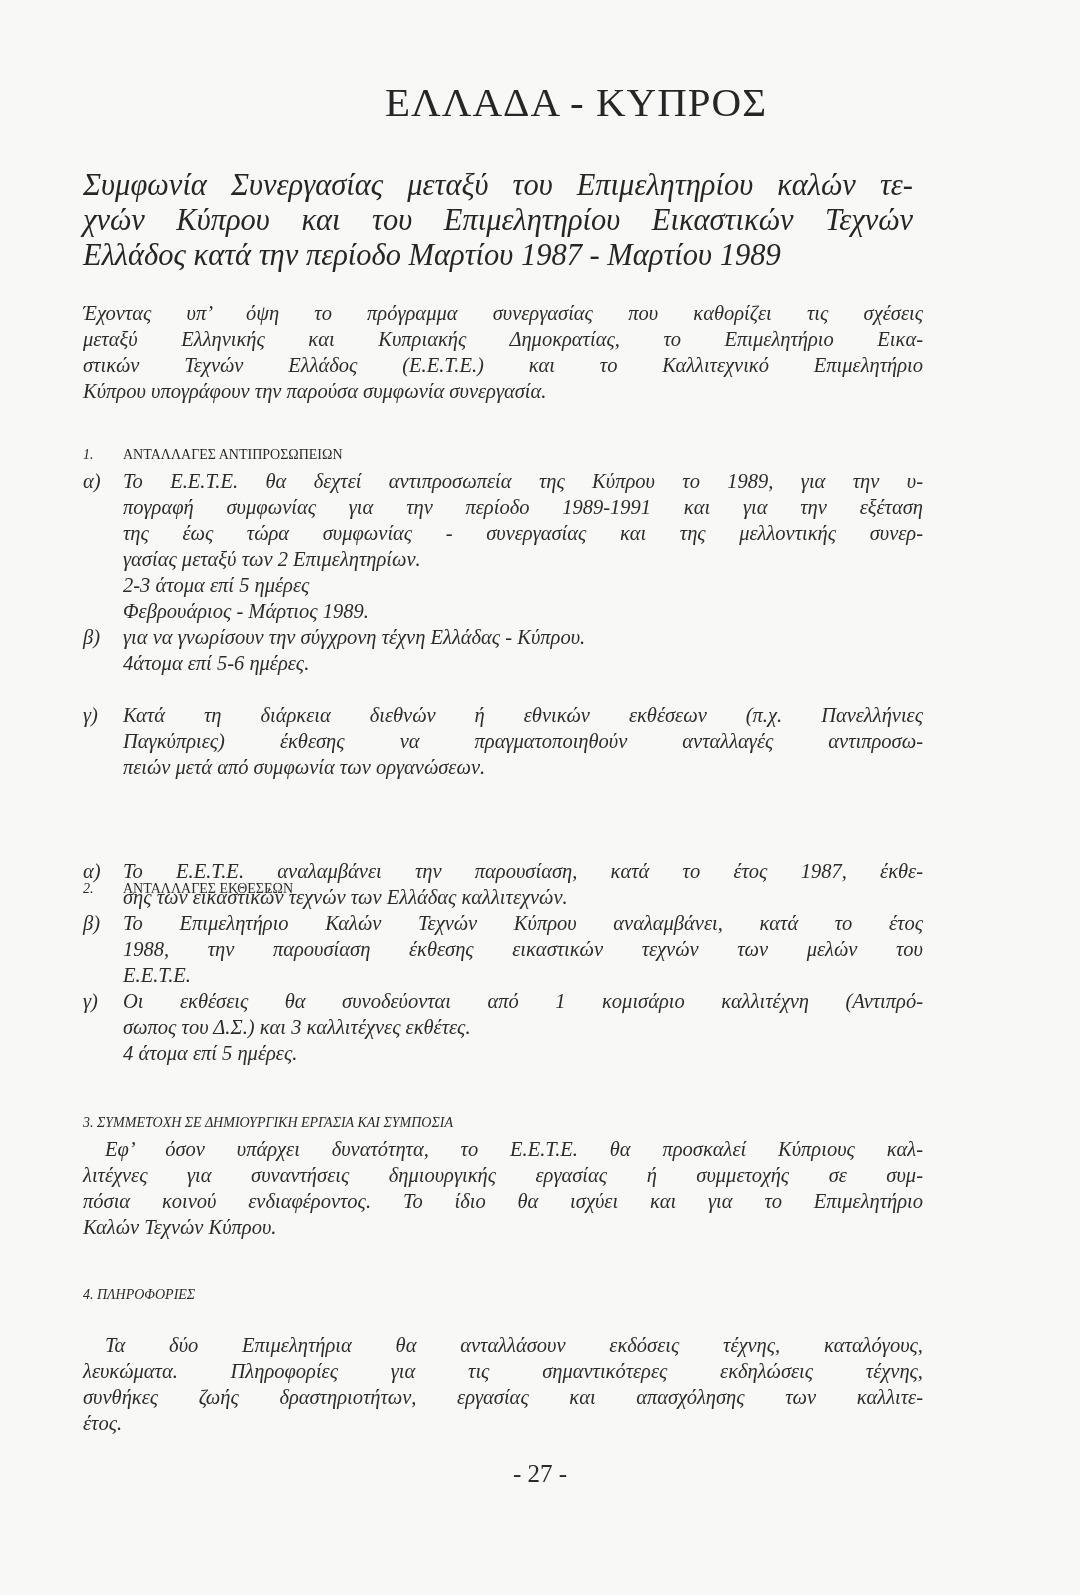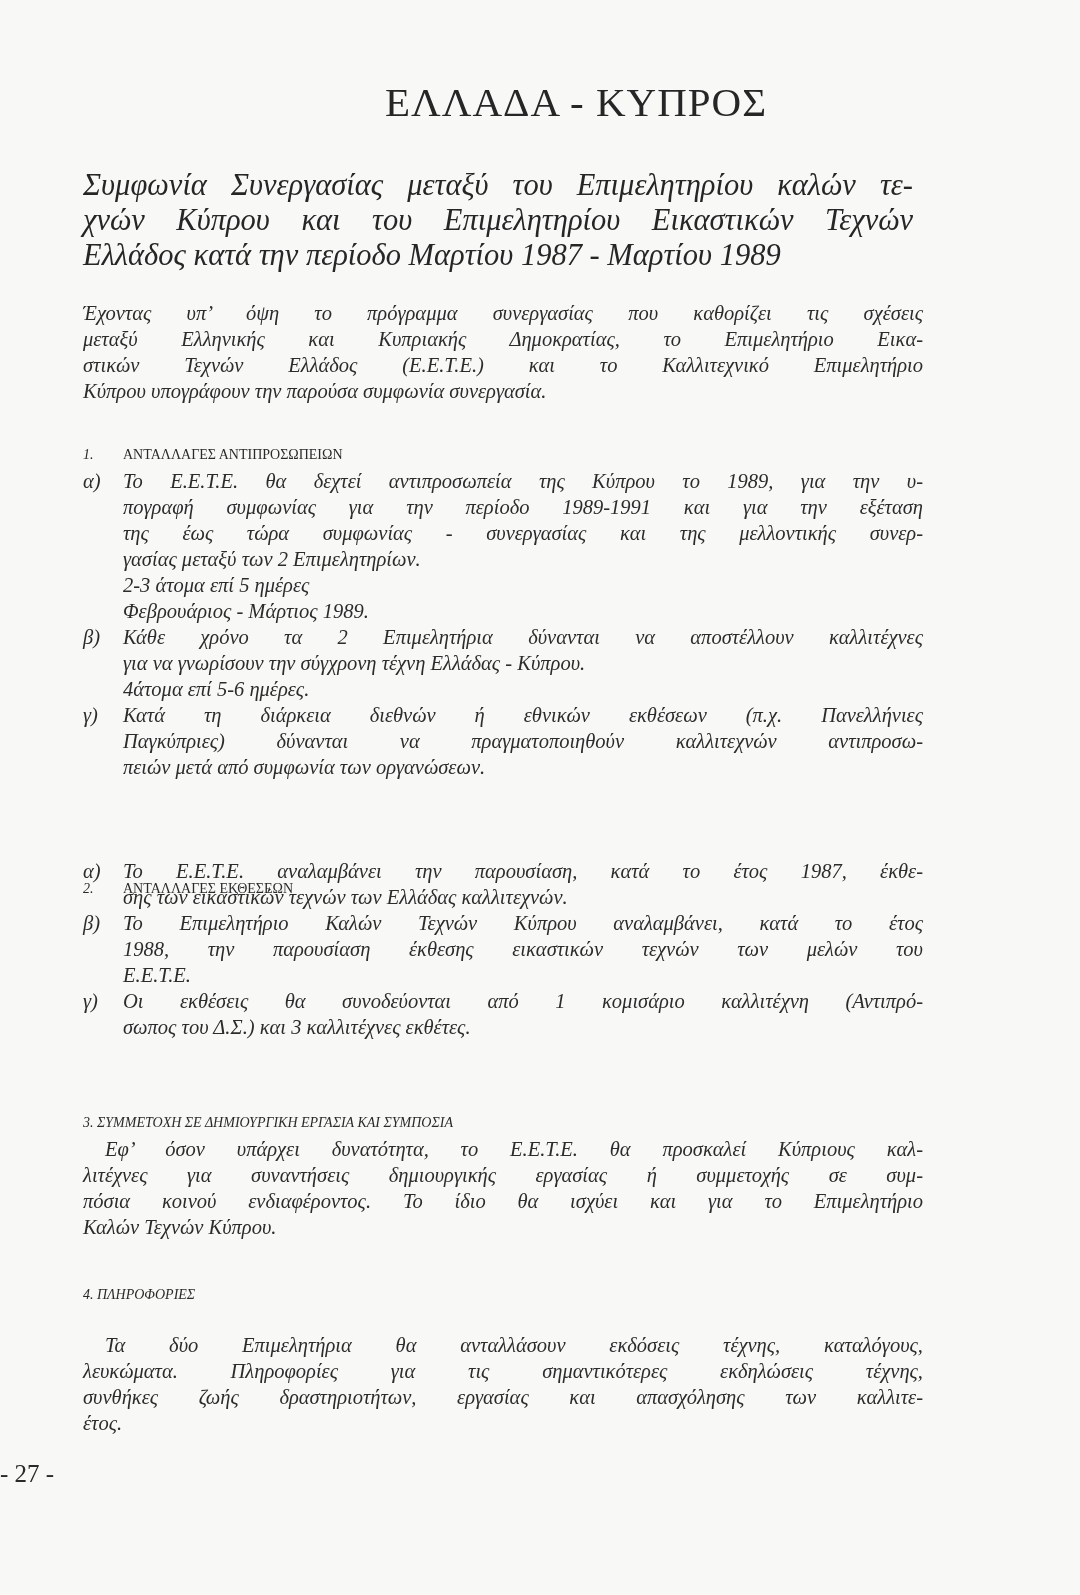--- a/index.html
+++ b/index.html
@@ -85,20 +85,21 @@
     }
     .item .content {
       margin-left: 40px;
       width: 800px;
     }
     .pagenum {
       position: absolute;
       top: 1460px;
       left: 0;
       width: 1080px;
+      text-align: center;
       font-size: 25px;
       color: #2a2a2a;
     }
   </style>
 </head>
 <body>
 
 <div class="page">
 
   <div class="title">ΕΛΛΑΔΑ - ΚΥΠΡΟΣ</div>
@@ -128,31 +129,30 @@
       <span class="line just">της έως τώρα συμφωνίας - συνεργασίας και της μελλοντικής συνερ-</span>
       <span class="line">γασίας μεταξύ των 2 Επιμελητηρίων.</span>
       <span class="line">2-3 άτομα επί 5 ημέρες</span>
       <span class="line">Φεβρουάριος - Μάρτιος 1989.</span>
     </div>
   </div>
 
   <div class="item" style="top:624px;">
     <span class="label">β)</span>
     <div class="content">
-      <span class="line just">Κάθε χρόνο τα 2 Επιμελητήρια δύνανται να αποστέλλουν καλλιτέχνες</span>
       <span class="line">για να γνωρίσουν την σύγχρονη τέχνη Ελλάδας - Κύπρου.</span>
       <span class="line">4άτομα επί 5-6 ημέρες.</span>
     </div>
   </div>
 
   <div class="item" style="top:702px;">
     <span class="label">γ)</span>
     <div class="content">
       <span class="line just">Κατά τη διάρκεια διεθνών ή εθνικών εκθέσεων (π.χ. Πανελλήνιες</span>
-      <span class="line just">Παγκύπριες) δύνανται να πραγματοποιηθούν καλλιτεχνών αντιπροσω-</span>
+      <span class="line just">Παγκύπριες) έκθεσης να πραγματοποιηθούν ανταλλαγές αντιπροσω-</span>
       <span class="line">πειών μετά από συμφωνία των οργανώσεων.</span>
     </div>
   </div>
 
   <div class="heading" style="top:832px;margin-top:44px;">
     <span class="num" style="width:40px;">2.</span><span>ΑΝΤΑΛΛΑΓΕΣ ΕΚΘΕΣΕΩΝ</span>
   </div>
 
   <div class="item" style="top:858px;">
     <span class="label">α)</span>
@@ -169,20 +169,21 @@
       <span class="line just">1988, την παρουσίαση έκθεσης εικαστικών τεχνών των μελών του</span>
       <span class="line">Ε.Ε.Τ.Ε.</span>
     </div>
   </div>
 
   <div class="item" style="top:988px;">
     <span class="label">γ)</span>
     <div class="content">
       <span class="line just">Οι εκθέσεις θα συνοδεύονται από 1 κομισάριο καλλιτέχνη (Αντιπρό-</span>
       <span class="line">σωπος του Δ.Σ.) και 3 καλλιτέχνες εκθέτες.</span>
+      <span class="line">4 άτομα επί 5 ημέρες.</span>
     </div>
   </div>
 
   <div class="heading it" style="top:1110px;">
     <span>3.</span> <span>ΣΥΜΜΕΤΟΧΗ ΣΕ ΔΗΜΙΟΥΡΓΙΚΗ ΕΡΓΑΣΙΑ ΚΑΙ ΣΥΜΠΟΣΙΑ</span>
   </div>
 
   <div class="body-block" style="top:1136px;">
     <span class="line just" style="padding-left:22px;">Εφ’ όσον υπάρχει δυνατότητα, το Ε.Ε.Τ.Ε. θα προσκαλεί Κύπριους καλ-</span>
     <span class="line just">λιτέχνες για συναντήσεις δημιουργικής εργασίας ή συμμετοχής σε συμ-</span>

